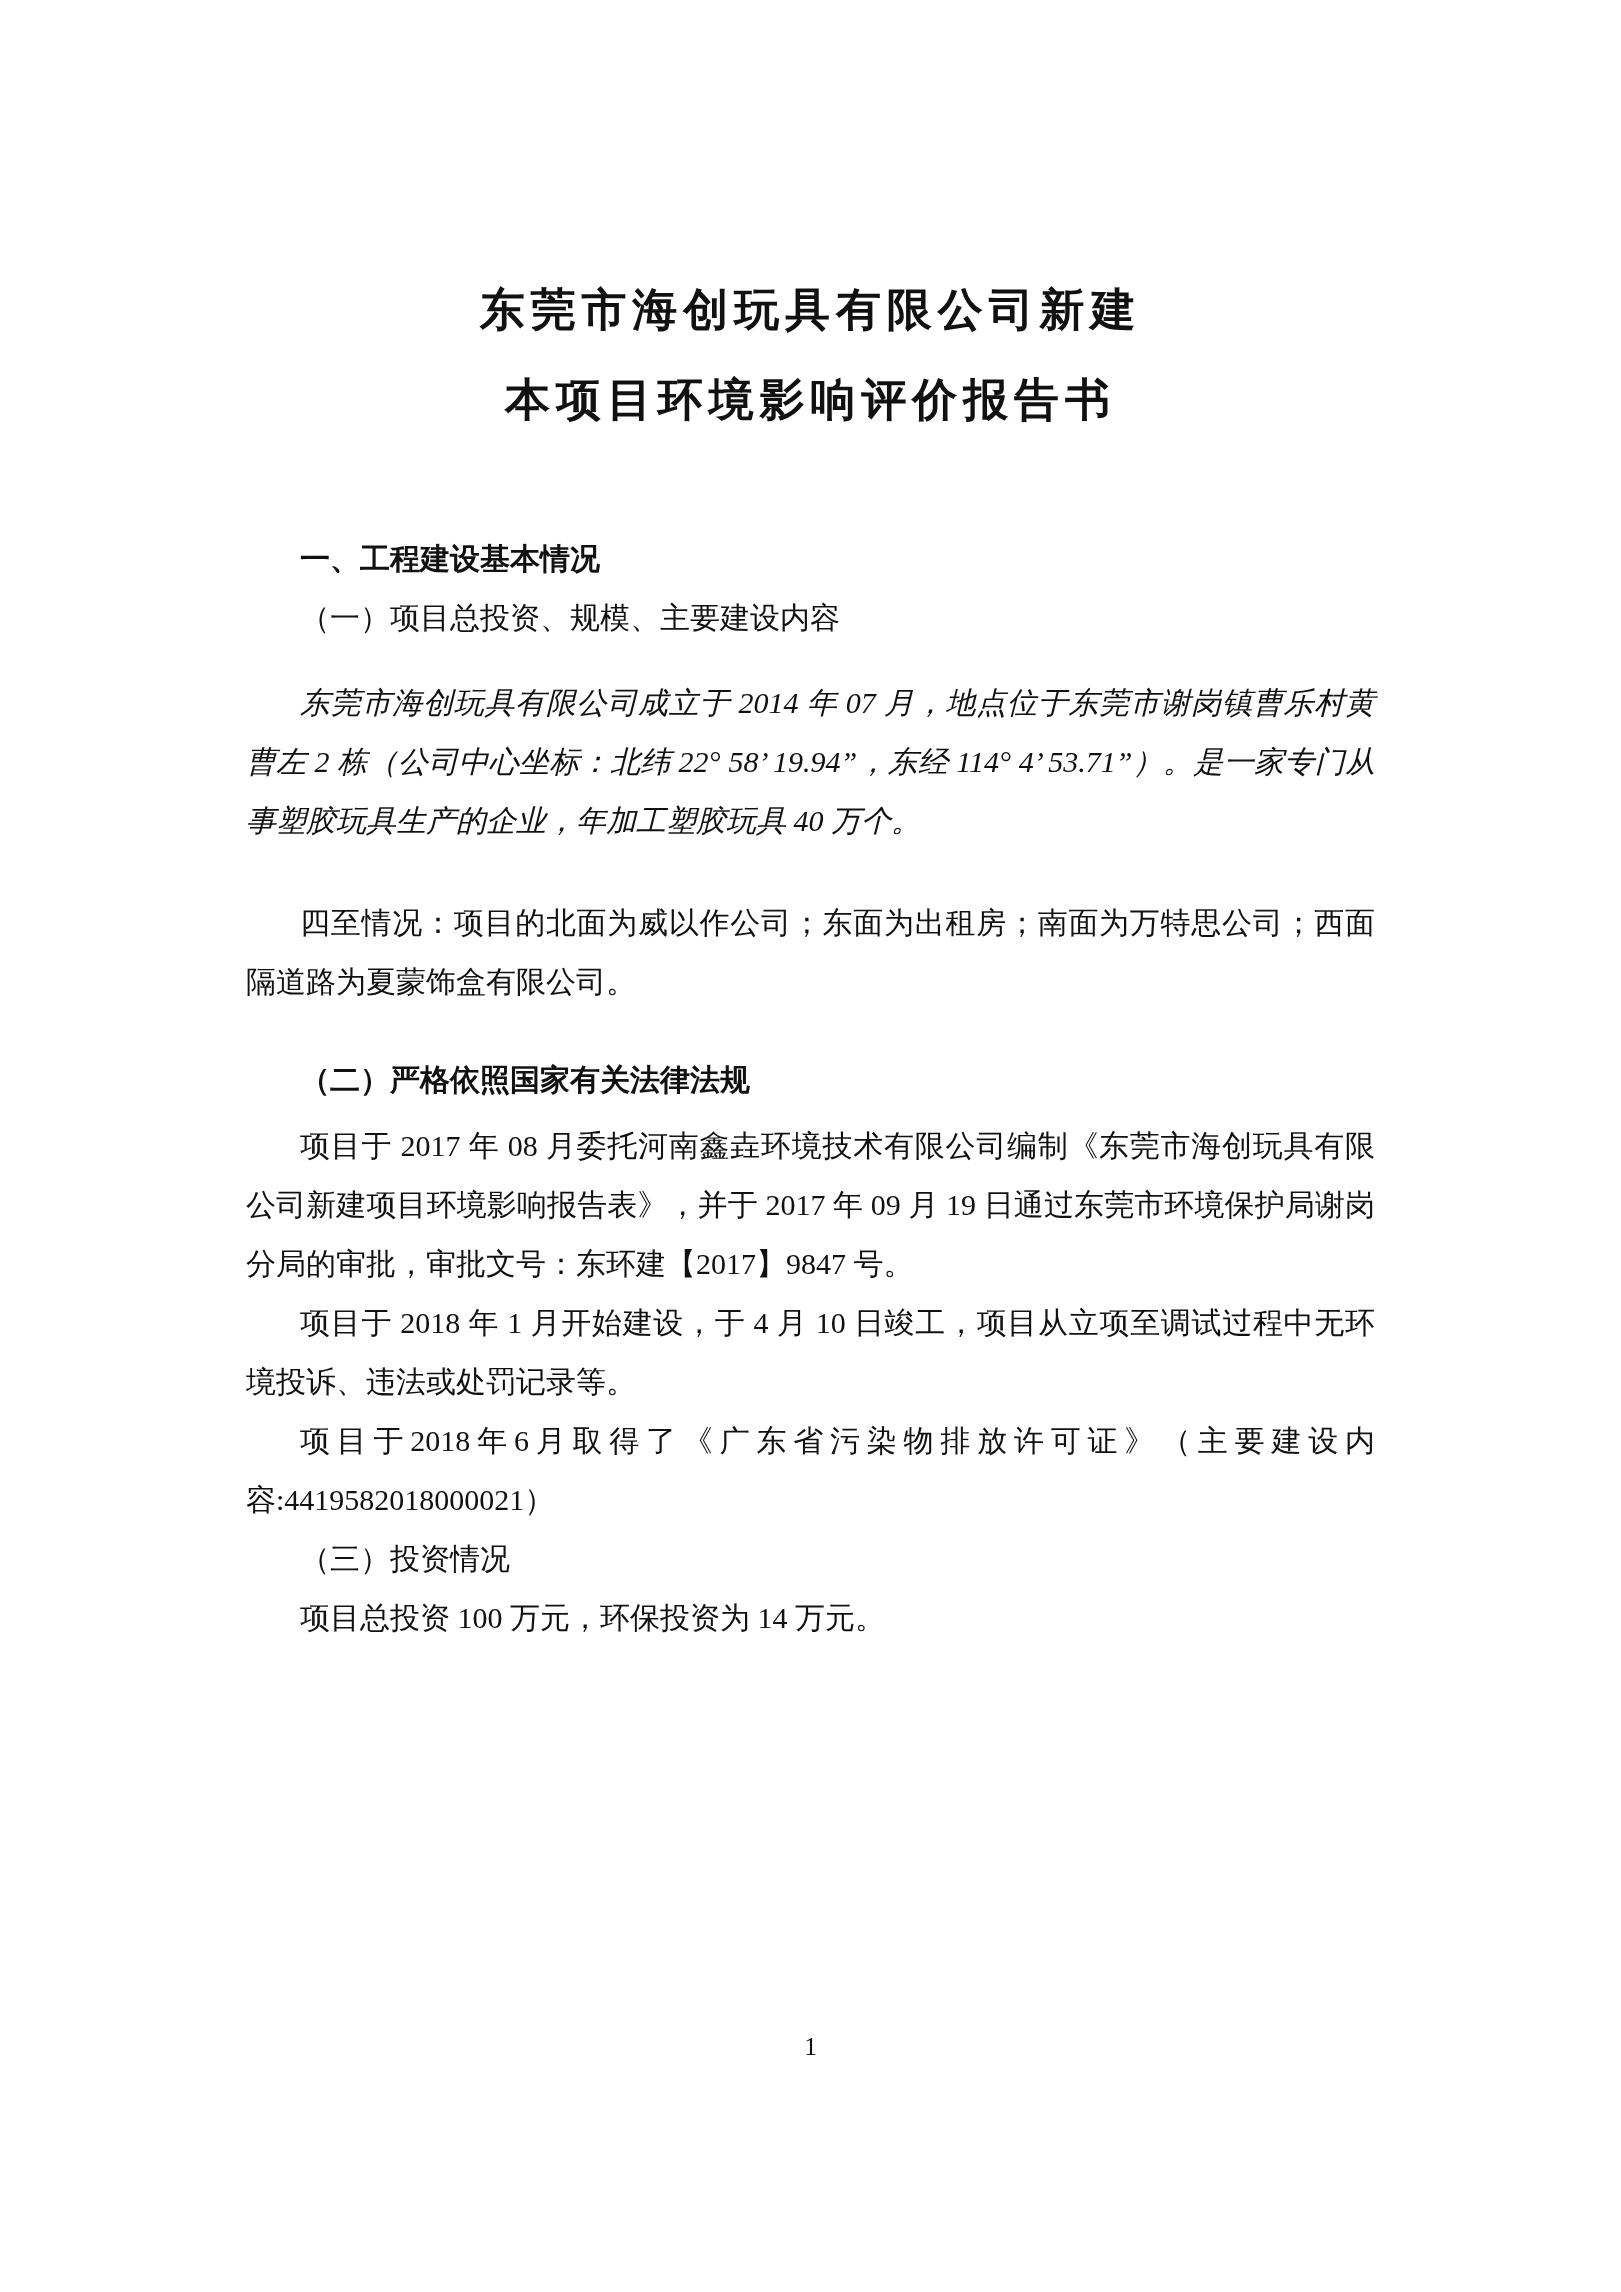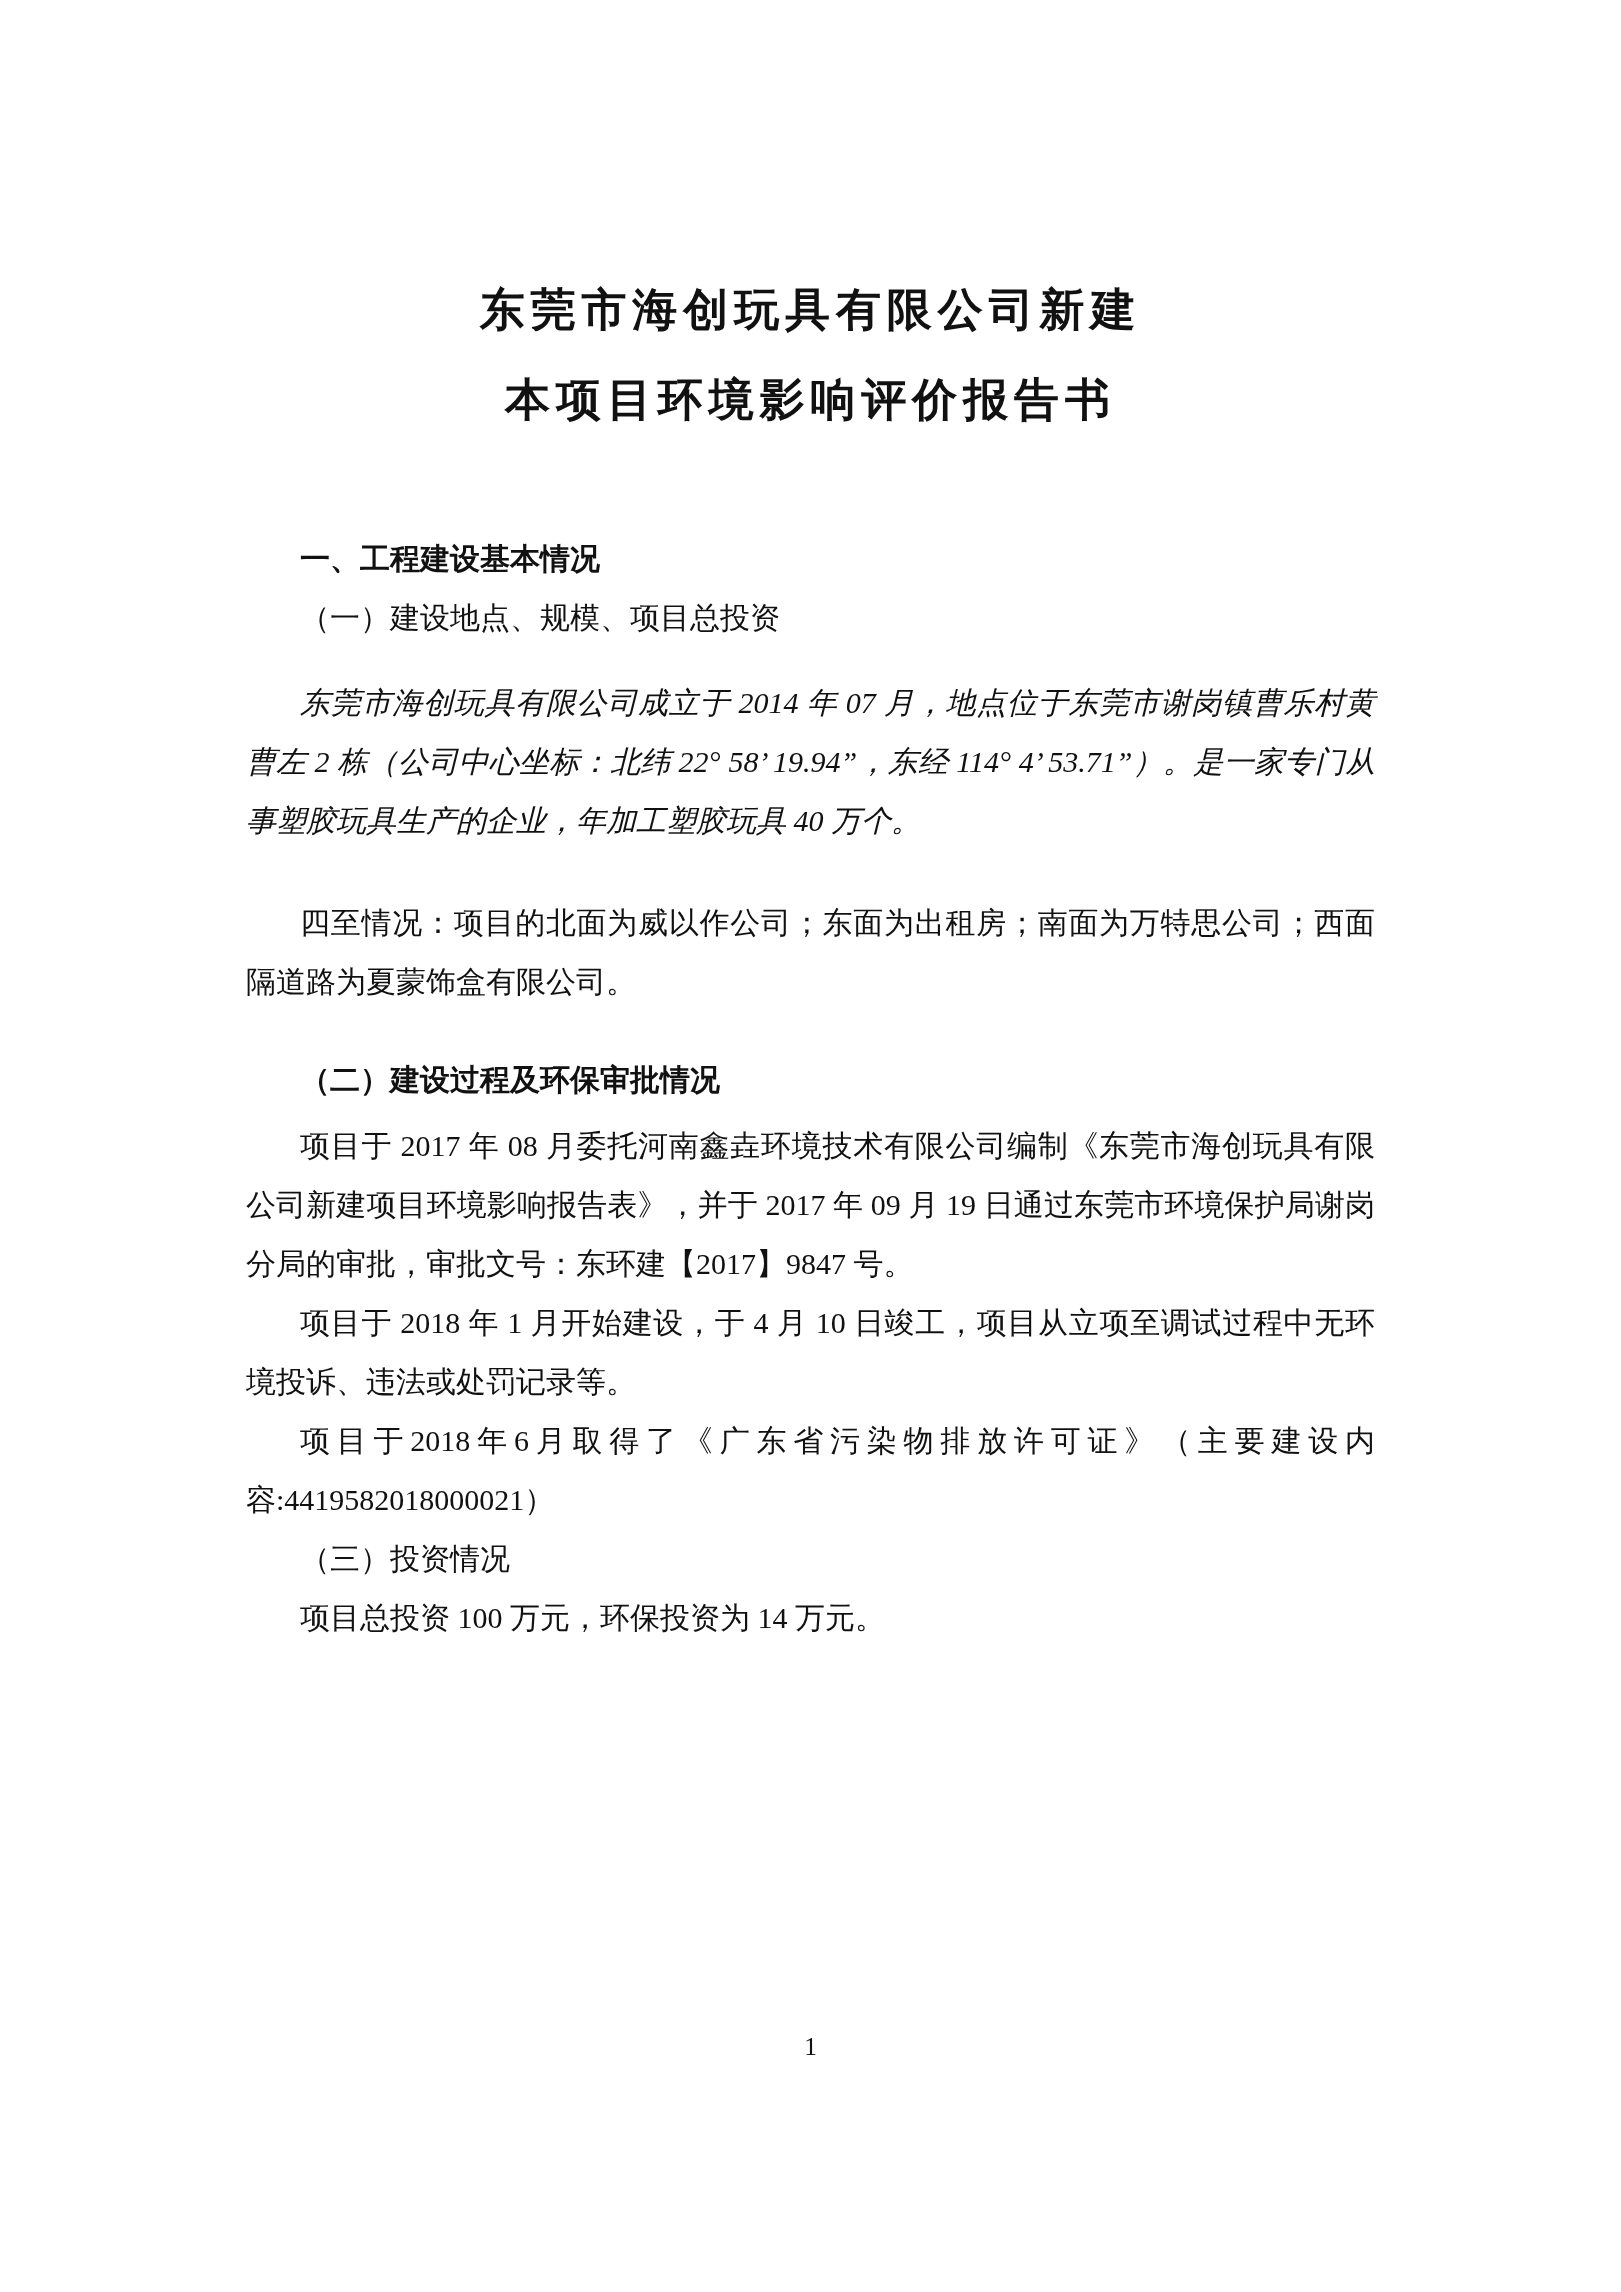--- a/index.html
+++ b/index.html
@@ -63,28 +63,28 @@
 
   <div class="title-block">
     <h1 class="title-line">东莞市海创玩具有限公司新建</h1>
     <h1 class="title-line">本项目环境影响评价报告书</h1>
   </div>
 
   <div class="doc-body">
 
     <p class="bold mt-h1">一、工程建设基本情况</p>
 
-    <p>（一）建设地点、规模、项目总投资</p>
+    <p>（一）项目总投资、规模、主要建设内容</p>
 
     <p class="mt-p2">东莞市海创玩具有限公司成立于 2014 年 07 月，地点位于东莞市谢岗镇曹乐村黄曹左 2 栋（公司中心坐标：北纬 22° 58’ 19.94”，东经 114° 4’ 53.71”）。是一家专门从事塑胶玩具生产的企业，年加工塑胶玩具 40 万个。</p>
 
 
     <p class="mt-p4">四至情况：项目的北面为威以作公司；东面为出租房；南面为万特思公司；西面隔道路为夏蒙饰盒有限公司。</p>
 
-    <p class="bold mt-h2">（二）建设过程及环保审批情况</p>
+    <p class="bold mt-h2">（二）严格依照国家有关法律法规</p>
 
     <p class="mt-p5">项目于 2017 年 08 月委托河南鑫垚环境技术有限公司编制《东莞市海创玩具有限公司新建项目环境影响报告表》，并于 2017 年 09 月 19 日通过东莞市环境保护局谢岗分局的审批，审批文号：东环建【2017】9847 号。</p>
 
     <p>项目于 2018 年 1 月开始建设，于 4 月 10 日竣工，项目从立项至调试过程中无环境投诉、违法或处罚记录等。</p>
 
     <p>项目于2018年6月取得了《广东省污染物排放许可证》（主要建设内容:4419582018000021）</p>
 
     <p>（三）投资情况</p>
 
     <p>项目总投资 100 万元，环保投资为 14 万元。</p>

